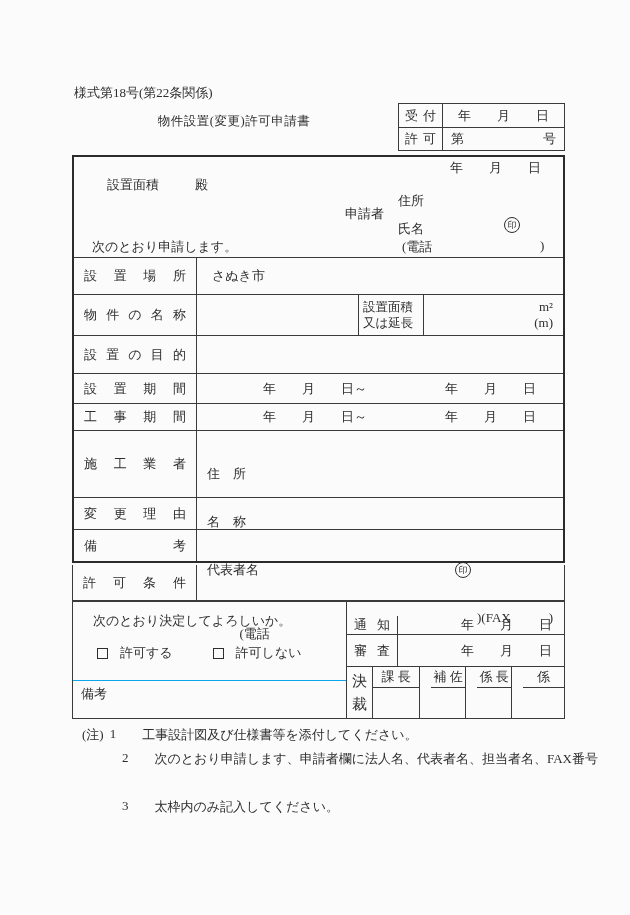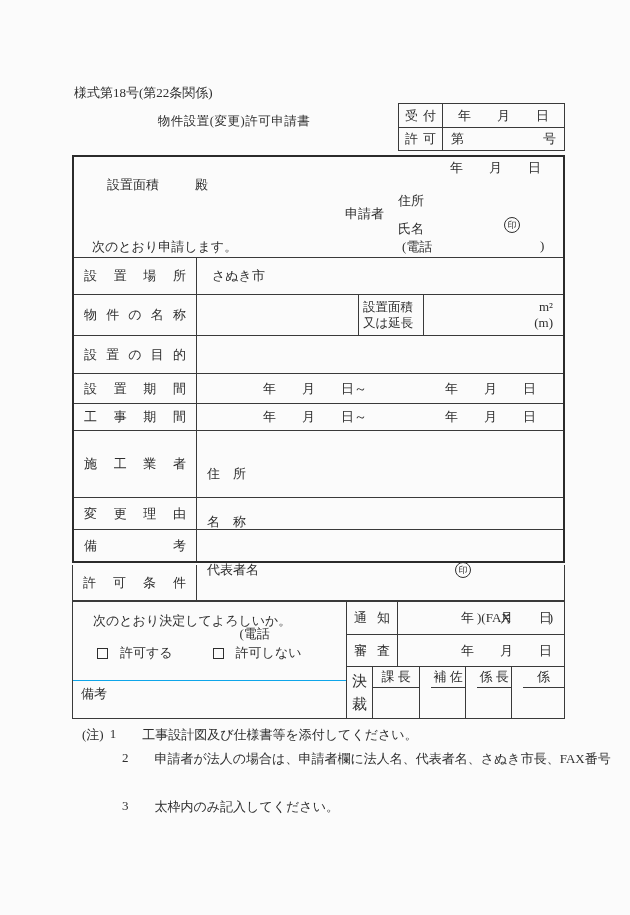--- a/index.html
+++ b/index.html
@@ -71,21 +71,21 @@
   .dtable { position:absolute; left: 72px; top: 601px; width: 493px; height: 118px; border: 1px solid #3a3a3a; display:flex; }
   .d-left { flex: 0 0 274px; border-right: 1px solid #3a3a3a; display:flex; flex-direction:column; }
   .d-question-cell { height: 79px; border-bottom: 1px solid #0ea5e9; position: relative; }
   .d-question { position:absolute; top: 10px; left: 20px; }
   .d-options { position:absolute; top: 42px; left: 24px; display:flex; align-items:center; }
   .d-opt2 { margin-left: 40px; display:flex; align-items:center; }
   .d-opt1 { display:flex; align-items:center; }
   .cb { display:inline-block; width: 11px; height: 11px; border: 1px solid #2e2e2e; margin-right: 12px; background: transparent; }
   .d-remarks { flex: 1; padding: 4px 8px; }
   .d-right { flex: 1; display:flex; flex-direction:column; }
-  .d-r1 { height: 33px; border-bottom: 1px solid #3a3a3a; display:flex; }
+  .d-r1 { height: 33px; border-bottom: 1px solid #3a3a3a; display:flex;align-items:flex-end; }
   .d-r2 { height: 32px; border-bottom: 1px solid #3a3a3a; display:flex; }
   .d-rlabel { flex: 0 0 51px; border-right: 1px solid #3a3a3a; display:flex; align-items:center; padding: 0 7px; }
   .d-rdate { flex: 1; display:flex; align-items:center; justify-content:flex-end; padding-right: 12px; white-space: pre; }
   .d-r3 { flex: 1; display:flex; }
   .d-kessai { flex: 0 0 26px; border-right: 1px solid #3a3a3a; text-align:center; word-break: break-all;
               line-height: 23px; padding-top: 3px; font-size: 15px; }
   .d-col { flex: 0 0 46px; display:flex; flex-direction:column; }
   .d-col + .d-col { border-left: 1px solid #3a3a3a; padding-left: 11px; }
   .d-col.last { flex: 1; }
   .d-col-h { height: 21px; border-bottom: 1px solid #3a3a3a; text-align:center; line-height: 20px; white-space: pre; }
@@ -282,20 +282,20 @@
     </div>
   </div>
 
   <div class="note-line n1">
     <span>(注)</span>
     <span class="note-num">1</span>
     <span class="note-text">工事設計図及び仕様書等を添付してください。</span>
   </div>
   <div class="note-line n2">
     <span>2</span>
-    <span class="note-text">申請者が法人の場合は、申請者欄に法人名、代表者名、さぬき市長、FAX番号</span>
+    <span class="note-text">次のとおり申請します、申請者欄に法人名、代表者名、担当者名、FAX番号</span>
   </div>
   <div class="note-line n4">
     <span>3</span>
     <span class="note-text">太枠内のみ記入してください。</span>
   </div>
 
 </div>
 
 </body></html>

